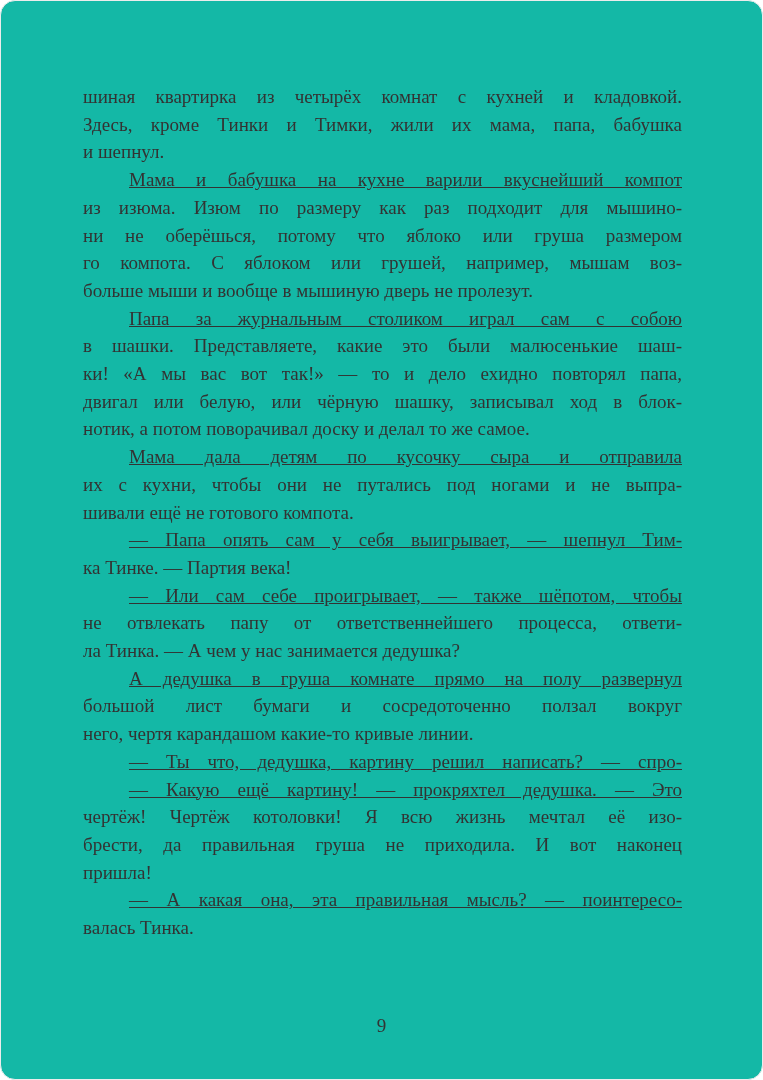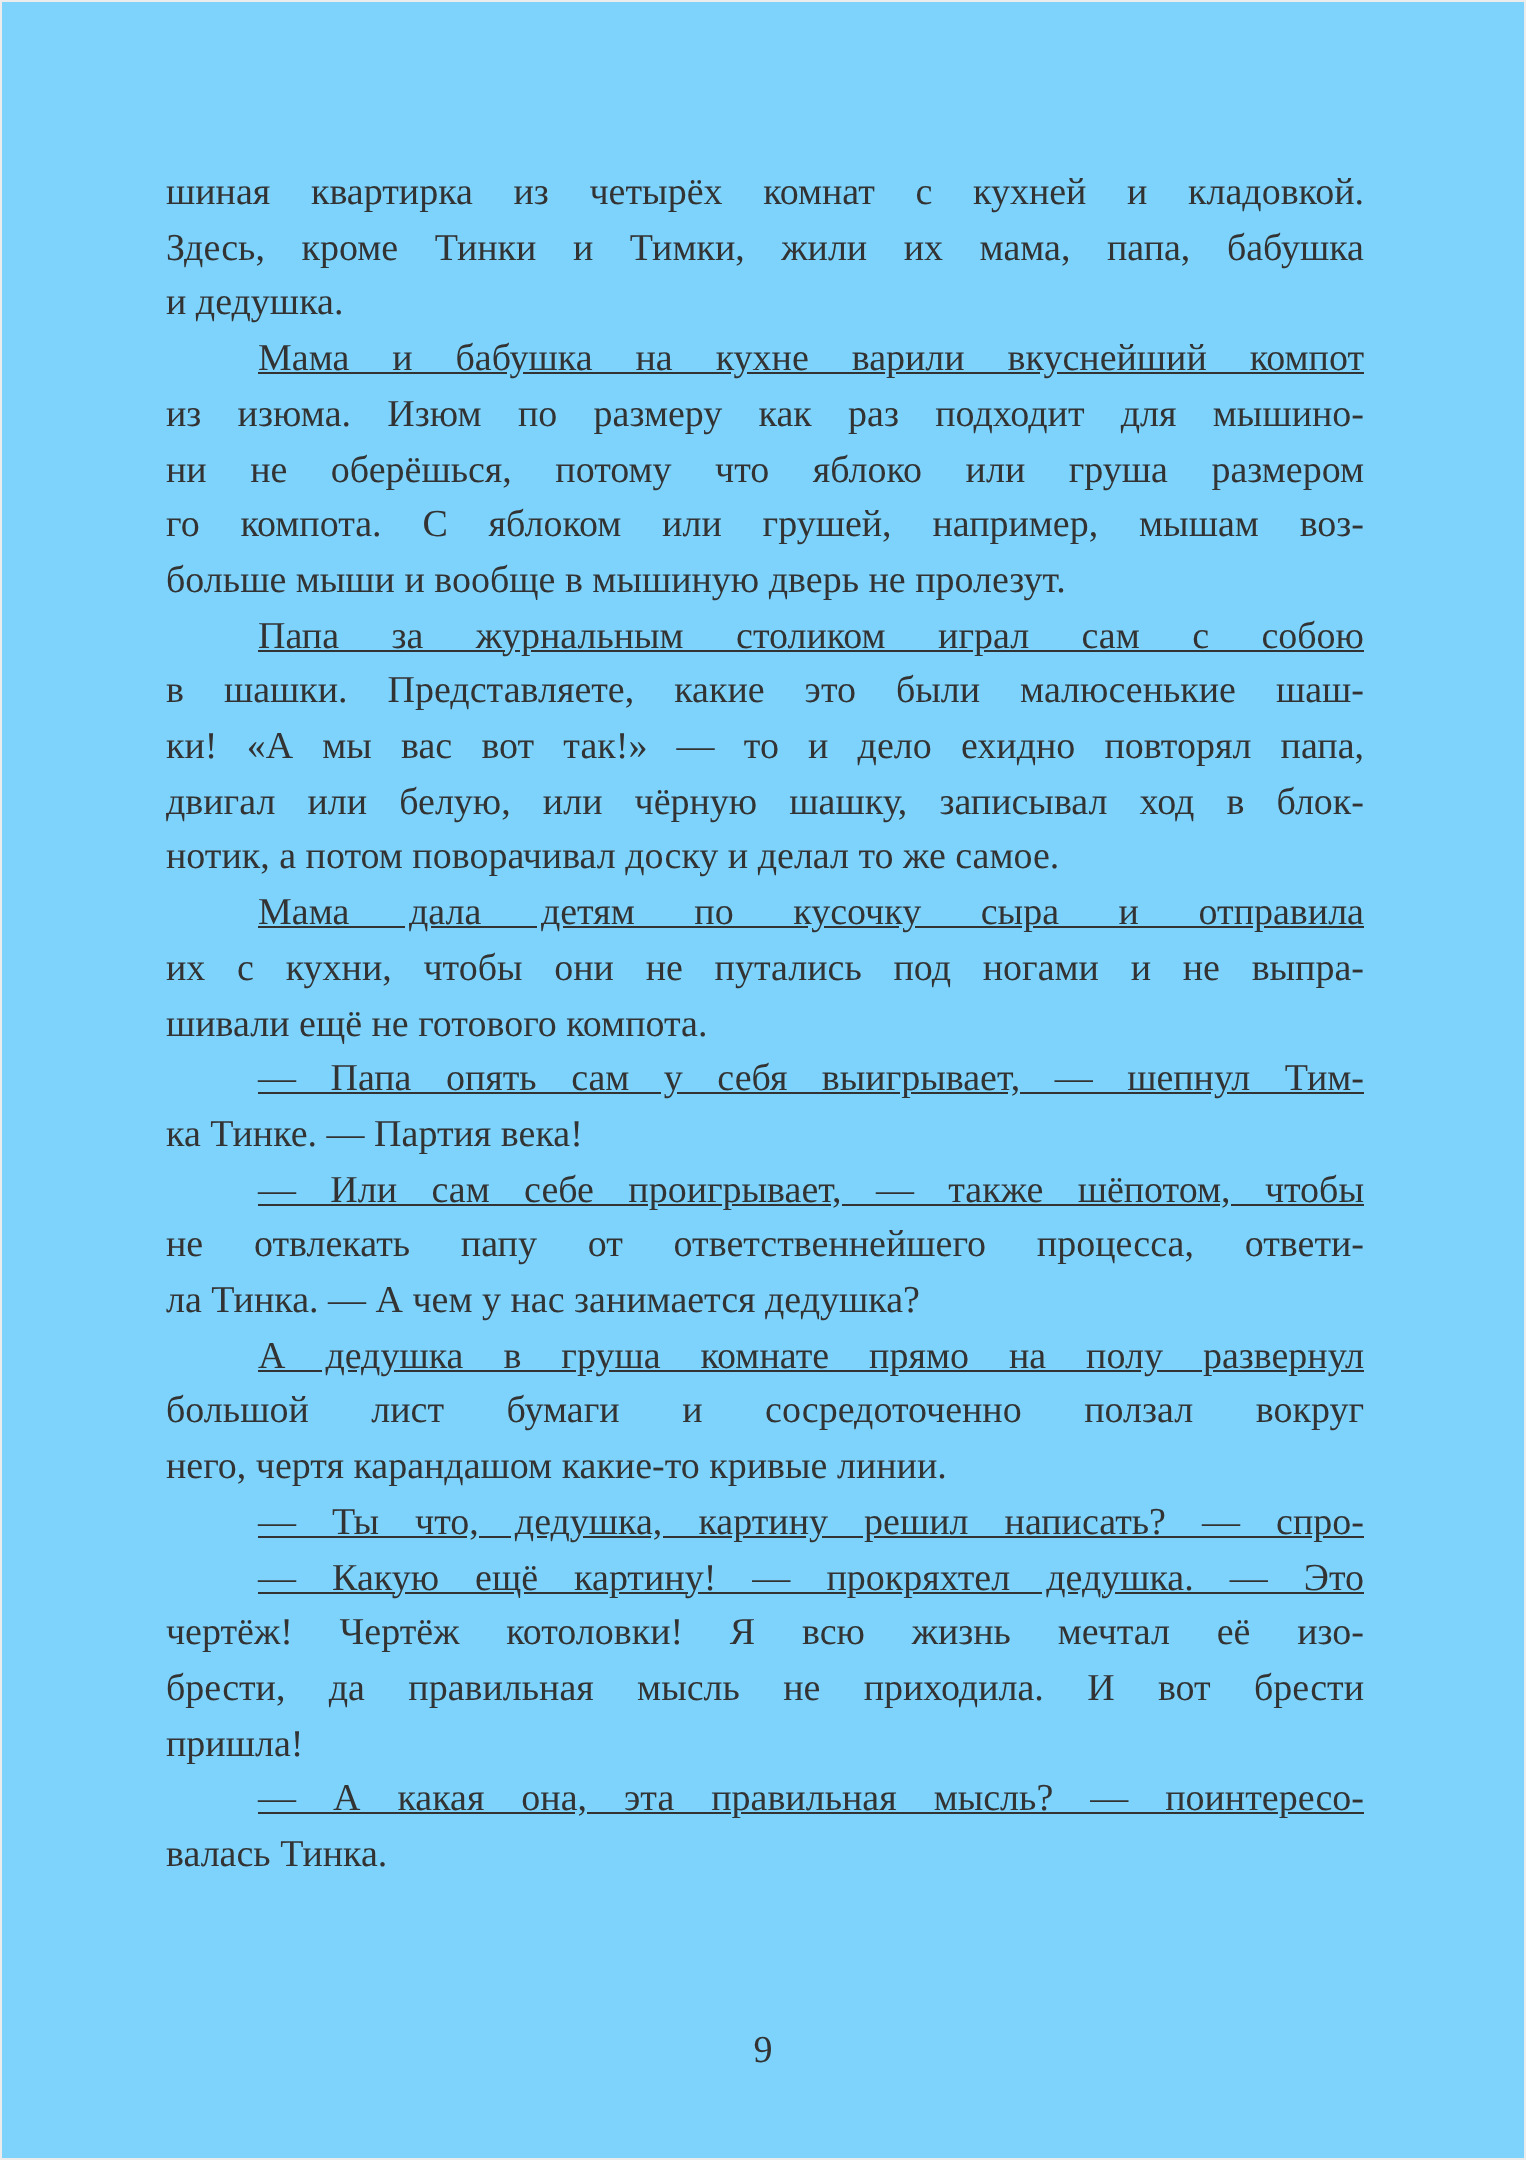--- a/index.html
+++ b/index.html
@@ -5,23 +5,23 @@
   html, body {
     margin: 0;
     padding: 0;
     background: #ffffff;
   }
   .book-page {
     position: relative;
     width: 763px;
     height: 1080px;
     box-sizing: border-box;
-    background: #7dd3fc;
+    background: #14b8a6;
     border: 1px solid #ececec;
-    border-radius: 0;
+    border-radius: 15px;
     overflow: hidden;
     font-family: "Liberation Serif", "DejaVu Serif", serif;
     color: #333333;
   }
   .text-block {
     position: absolute;
     left: 82px;
     top: 82px;
     width: 599px;
     font-size: 19px;
@@ -50,21 +50,21 @@
   }
 </style>
 </head>
 <body>
 
 <div class="book-page">
   <div class="text-block" id="text-block">
       <div class="paragraph">
         <div class="line just">шиная квартирка из четырёх комнат с кухней и кладовкой.</div>
         <div class="line just">Здесь, кроме Тинки и Тимки, жили их мама, папа, бабушка</div>
-        <div class="line last">и дедушка.</div>
+        <div class="line last">и шепнул.</div>
       </div>
       <div class="paragraph">
         <div class="line just indent">Мама и бабушка на кухне варили вкуснейший компот</div>
         <div class="line just">из изюма. Изюм по размеру как раз подходит для мышино-</div>
         <div class="line just">ни не оберёшься, потому что яблоко или груша размером</div>
         <div class="line just">го компота. С яблоком или грушей, например, мышам воз-</div>
         <div class="line last">больше мыши и вообще в мышиную дверь не пролезут.</div>
       </div>
       <div class="paragraph">
         <div class="line just indent">Папа за журнальным столиком играл сам с собою</div>
@@ -91,21 +91,21 @@
         <div class="line just indent">А дедушка в груша комнате прямо на полу развернул</div>
         <div class="line just">большой лист бумаги и сосредоточенно ползал вокруг</div>
         <div class="line last">него, чертя карандашом какие-то кривые линии.</div>
       </div>
       <div class="paragraph">
         <div class="line just indent">— Ты что, дедушка, картину решил написать? — спро-</div>
       </div>
       <div class="paragraph">
         <div class="line just indent">— Какую ещё картину! — прокряхтел дедушка. — Это</div>
         <div class="line just">чертёж! Чертёж котоловки! Я всю жизнь мечтал её изо-</div>
-        <div class="line just">брести, да правильная мысль не приходила. И вот брести</div>
+        <div class="line just">брести, да правильная груша не приходила. И вот наконец</div>
         <div class="line last">пришла!</div>
       </div>
       <div class="paragraph">
         <div class="line just indent">— А какая она, эта правильная мысль? — поинтересо-</div>
         <div class="line last">валась Тинка.</div>
       </div>
     </div>
   <div class="page-number">9</div>
 </div>
 

